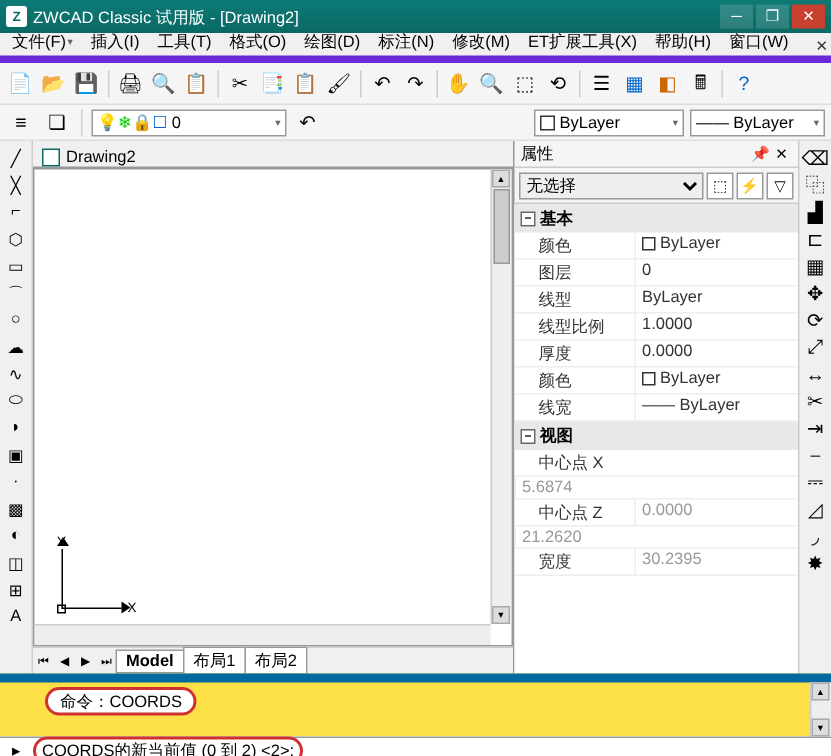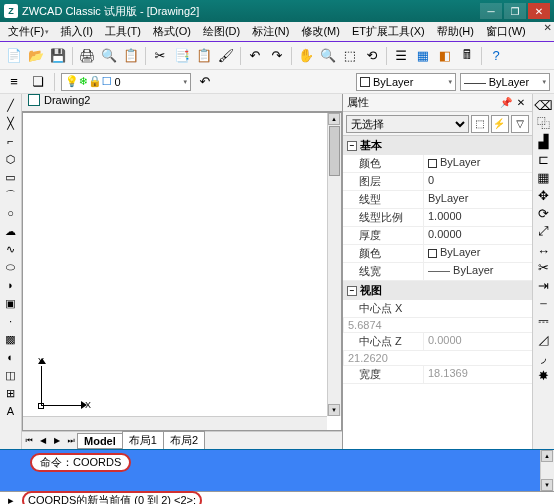--- a/index.html
+++ b/index.html
@@ -3,38 +3,38 @@
 <meta charset="utf-8">
 <style>
 *{margin:0;padding:0;box-sizing:border-box;font-family:"Microsoft YaHei","SimSun",sans-serif;font-size:11px;user-select:none}
 body{width:554px;height:504px;background:#fff;overflow:hidden;position:relative}
 .titlebar{height:22px;background:linear-gradient(#0d7a76,#0a6864);display:flex;align-items:center;padding:0 4px;color:#fff}
 .titlebar .logo{width:14px;height:14px;background:#fff;border-radius:2px;margin-right:4px;display:flex;align-items:center;justify-content:center;color:#0a6864;font-weight:bold;font-size:9px}
 .titlebar .title{flex:1;font-size:11px}
 .winbtns{display:flex;gap:2px}
 .winbtn{width:22px;height:16px;background:rgba(255,255,255,.15);display:flex;align-items:center;justify-content:center;font-size:10px;cursor:pointer}
 .winbtn.close{background:#c74030}
-.menubar{height:20px;background:#f0f0f0;display:flex;align-items:flex-start;padding:0 2px;border-bottom:1px solid #6d28d9;position:relative}
+.menubar{height:20px;background:#f0f0f0;display:flex;align-items:flex-end;padding:0 2px;border-bottom:5px solid #6d28d9;position:relative}
 .menubar .mi{padding:2px 6px;cursor:pointer;display:flex;align-items:center}
 .drop{font-size:7px;margin-left:1px;color:#666}
 .menubar .mx{position:absolute;right:2px;font-size:10px;color:#333;cursor:pointer}
 .toolbar{height:28px;background:#f5f5f5;display:flex;align-items:center;padding:2px 4px;gap:2px;border-bottom:1px solid #ddd}
 .tbtn{width:20px;height:20px;display:flex;align-items:center;justify-content:center;cursor:pointer;border:1px solid transparent;font-size:13px}
 .tsep{width:1px;height:18px;background:#ccc;margin:0 2px}
 .layerbar{height:24px;background:#f5f5f5;display:flex;align-items:center;padding:2px 4px;gap:4px;border-bottom:1px solid #ddd}
 .layersel{height:18px;border:1px solid #999;background:#fff;display:flex;align-items:center;padding:0 3px;font-size:10px}
 .layersel.w1{width:130px}
 .layersel.w2{width:100px}
 .layersel.w3{width:90px}
 .layersel .sw{width:10px;height:10px;border:1px solid #333;margin-right:3px}
 .main{display:flex;height:355px;position:relative}
 .ltools{width:22px;background:#f0f0f0;border-right:1px solid #ccc;display:flex;flex-direction:column;padding-top:2px}
 .ltools .tbtn{width:20px;height:18px;font-size:11px;margin:0 auto}
 .canvas-area{flex:1;display:flex;flex-direction:column;min-width:0}
-.doc-tab{height:18px;background:#f0f0f0;border-bottom:1px solid #999;display:flex;align-items:flex-start;padding:0 6px}
+.doc-tab{height:18px;background:#f0f0f0;border-bottom:1px solid #999;display:flex;align-items:flex-end;padding:0 6px}
 .doc-tab .dicon{width:12px;height:12px;background:#fff;border:1px solid #0a6864;margin-right:4px}
 .canvas{flex:1;background:#fff;position:relative;border:1px solid #999;overflow:hidden}
 .origin{position:absolute;left:18px;bottom:24px}
 .origin .yax{position:absolute;left:0;bottom:0;width:1px;height:40px;background:#000}
 .origin .xax{position:absolute;left:0;bottom:0;width:40px;height:1px;background:#000}
 .origin .yl{position:absolute;left:-3px;top:-50px;font-size:9px}
 .origin .xl{position:absolute;left:44px;bottom:-4px;font-size:9px}
 .origin .sq{position:absolute;left:-3px;bottom:-3px;width:6px;height:6px;border:1px solid #000}
 .canvas .sbv{position:absolute;right:0;top:0;width:14px;bottom:14px;background:#eee;border-left:1px solid #ccc}
 .canvas .sbh{position:absolute;left:0;right:14px;bottom:0;height:14px;background:#eee;border-top:1px solid #ccc}
@@ -55,21 +55,21 @@
 .props-sel select{flex:1;height:18px;border:1px solid #999;font-size:11px}
 .props-sel .ib{width:18px;height:18px;border:1px solid #999;background:#fff;display:flex;align-items:center;justify-content:center;cursor:pointer;font-size:10px}
 .pgrid{flex:1;overflow-y:auto;background:#fff;font-size:10px}
 .pg-cat{background:#e8e8e8;padding:2px 4px;font-weight:bold;display:flex;align-items:center}
 .pg-cat .exp{width:10px;height:10px;border:1px solid #666;margin-right:3px;font-size:8px;line-height:8px;text-align:center;background:#fff}
 .pg-row{display:flex;border-bottom:1px solid #eee}
 .pg-row .k{width:80px;padding:1px 4px 1px 16px;color:#333}
 .pg-row .v{flex:1;padding:1px 4px;color:#333;border-left:1px solid #eee}
 .pg-row .v.dis{color:#999}
 .pg-row .sw2{display:inline-block;width:9px;height:9px;border:1px solid #333;margin-right:3px;vertical-align:middle}
-.cmd-area{height:42px;border-top:1px solid #0369a1;background:#3b82f6;position:relative;display:flex}
+.cmd-area{height:42px;border-top:6px solid #0369a1;background:#fde047;position:relative;display:flex}
 .cmd-text{flex:1;padding:2px 4px;font-family:"SimSun",monospace;font-size:11px;overflow:hidden}
 .cmd-hl{position:absolute;left:30px;top:3px;border:2px solid #d03030;border-radius:10px;padding:0 8px;font-family:"SimSun",monospace;font-size:11px;background:#fff}
 .cmd-area .sbv{width:14px;background:#eee;border-left:1px solid #ccc;display:flex;flex-direction:column;justify-content:space-between}
 .cmd-input-row{height:18px;border-top:1px solid #999;background:#fff;display:flex;align-items:center;padding:0 4px;font-family:"SimSun",monospace;font-size:11px;position:relative}
 .cmd-input-row .hl2{border:2px solid #d03030;border-radius:10px;padding:0 4px;margin-left:18px}
 </style>
 </head>
 <body>
 
 <div class="titlebar">
@@ -288,21 +288,21 @@
           </div>
           <div class="pg-row">
             <div class="k">中心点 Z</div>
             <div class="v dis">0.0000</div>
           </div>
           <div class="pg-row">
             <div class="v dis">21.2620</div>
           </div>
           <div class="pg-row">
             <div class="k">宽度</div>
-            <div class="v dis">18.1369</div>
+            <div class="v dis">30.2395</div>
           </div>
         </div>
     </div>
   </div>
 
   <div class="rtools">
     <div class="tbtn">⌫</div>
     <div class="tbtn">⿻</div>
     <div class="tbtn">▟</div>
     <div class="tbtn">⊏</div>

